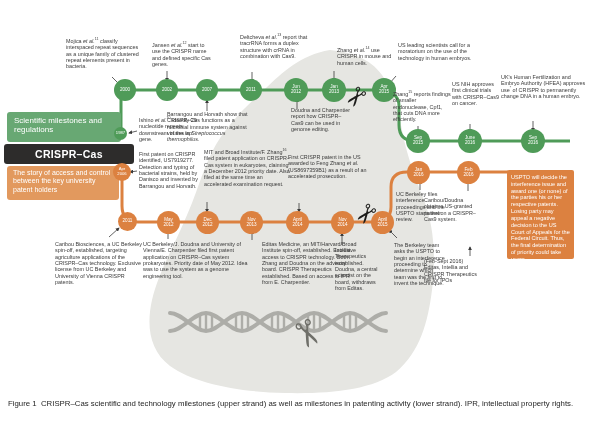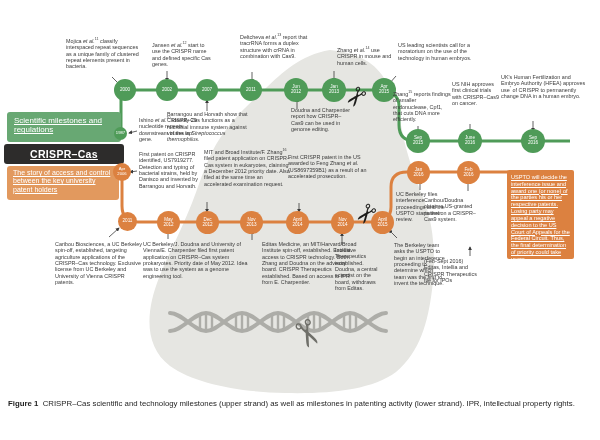--- a/index.html
+++ b/index.html
@@ -1,36 +1,36 @@
 <!DOCTYPE html>
 <html><head>
 <meta charset="utf-8">
 <style>
   html,body{margin:0;padding:0;background:#fff;}
   .fig{position:relative;width:600px;height:440px;background:#ffffff;
        font-family:"Liberation Sans",sans-serif;overflow:hidden;}
   .art{position:absolute;left:0;top:0;z-index:1;}
-  .box{position:absolute;z-index:2;color:#fff;border-radius:3px;box-sizing:border-box;text-decoration:underline;}
+  .box{position:absolute;z-index:2;color:#fff;border-radius:3px;box-sizing:border-box;}
   .box.green{background:#68a873;font-size:8px;line-height:1.18;padding:4px 7px;}
   .box.black{background:#2d2c2b;color:#fff;font-weight:bold;font-size:10.5px;
              display:flex;align-items:center;justify-content:center;letter-spacing:.3px;}
   .box.orangebox{background:#e2995e;font-size:7px;line-height:1.2;padding:3px 6px;}
   .box.uspto{background:#dc8140;font-size:5.6px;line-height:1.22;padding:4px 4px;border-radius:2px;}
   .node{position:absolute;z-index:3;border-radius:50%;color:#fff;
         display:flex;align-items:center;justify-content:center;text-align:center;
         font-size:4.6px;line-height:1.08;box-sizing:border-box;padding:0 4px;}
   .node.g{background:#4f9b58;}
   .node.o{background:#dc8140;}
   .node.small{font-size:4.2px;padding:0 2px;}
   .note{position:absolute;z-index:4;font-size:5.4px;line-height:1.17;color:#3a3a3a;}
   .note i{font-style:italic;}
   .note sup{font-size:3.6px;line-height:0;vertical-align:super;}
   .caption{position:absolute;left:8px;top:399px;width:588px;z-index:4;
            font-size:7.8px;line-height:1.4;color:#1f1f1f;}
-  .caption b{font-weight:bold;}
+  .caption b{font-weight:normal;}
 </style>
 </head>
 <body>
 
 <div class="fig">
 
   <svg class="art" width="600" height="440" viewBox="0 0 600 440">
     <defs>
       <marker id="ah" markerWidth="5" markerHeight="5" refX="4" refY="2.5" orient="auto">
         <path d="M0,0 L5,2.5 L0,5 Z" fill="#3a3a3a"></path>
@@ -98,21 +98,21 @@
     </g>
 
     <text x="356" y="97" transform="rotate(128 356 97)" font-size="26" fill="#1d1d1b" font-family="DejaVu Sans" text-anchor="middle" dominant-baseline="central">✂</text>
     <text x="366" y="214" transform="rotate(128 366 214)" font-size="26" fill="#1d1d1b" font-family="DejaVu Sans" text-anchor="middle" dominant-baseline="central">✂</text>
     <text x="307" y="334" transform="rotate(65 307 334)" font-size="36" fill="#6f6f69" font-family="DejaVu Sans" text-anchor="middle" dominant-baseline="central">✂</text>
   </svg>
 
   <div class="box green" style="left:7px;top:112px;width:114px;height:30px">
     <span>Scientific milestones and regulations</span>
   </div>
-  <div class="box black" style="left:4px;top:144px;width:120px;height:20px">
+  <div class="box black" style="left:4px;top:144px;width:130px;height:20px">
     <span>CRISPR–Cas</span>
   </div>
   <div class="box orangebox" style="left:7px;top:166px;width:112px;height:34px">
     <span>The story of access and control between the key university patent holders</span>
   </div>
   <div class="box uspto" style="left:507px;top:170px;width:67px;height:89px">
     <span>USPTO will decide the interference issue and award one (or none) of the parties his or her respective patents. Losing party may appeal a negative decision to the US Court of Appeals for the Federal Circuit. Thus, the final determination of priority could take years.</span>
   </div>
 
   <div class="node g small" style="left:114px;top:127px;width:13px;height:13px">1987</div>

